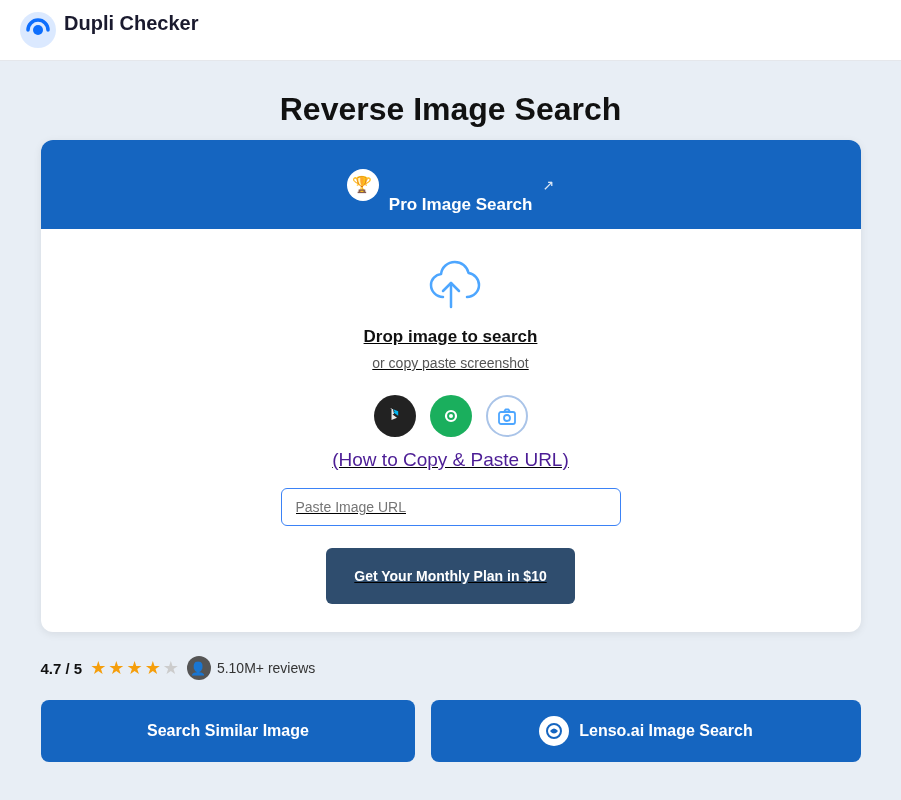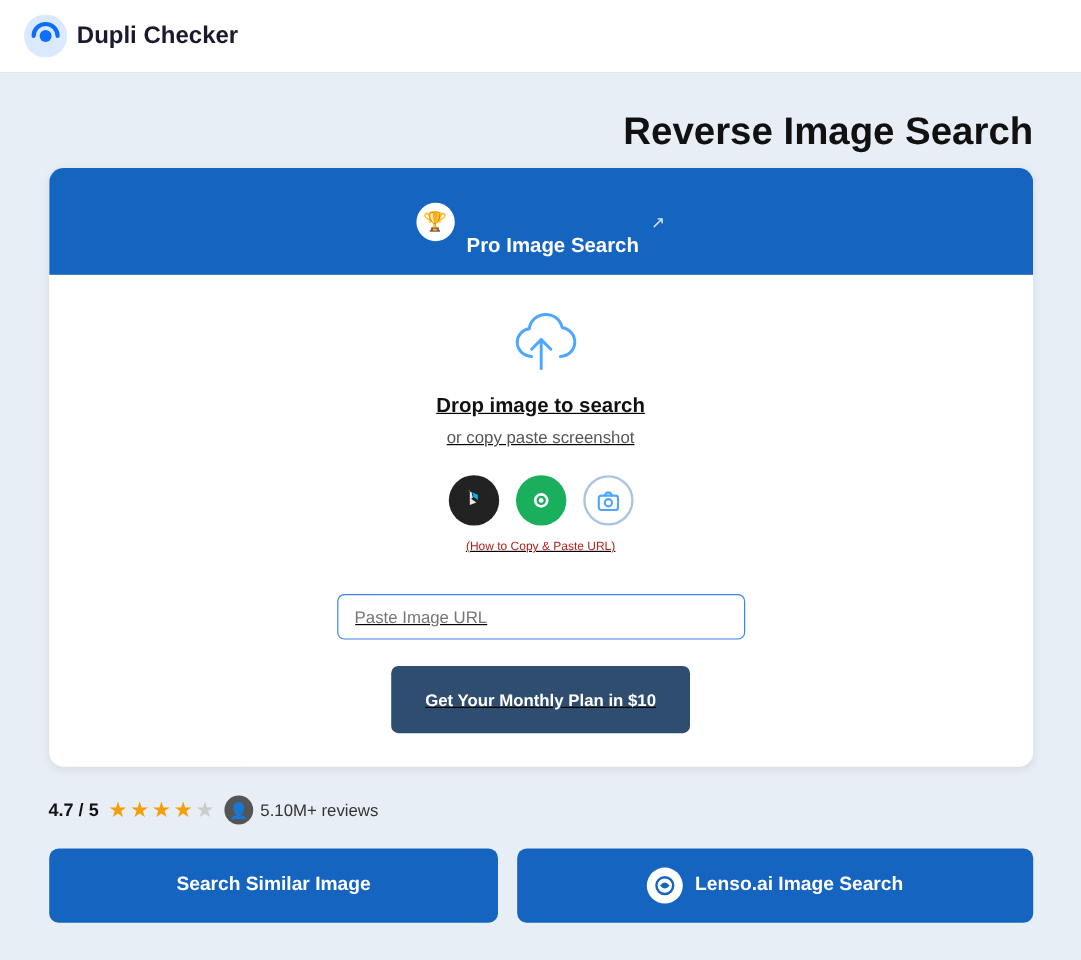--- a/index.html
+++ b/index.html
@@ -6,21 +6,21 @@
     body {
       font-family: 'Segoe UI', Arial, sans-serif;
       background: #fff;
       width: 901px;
       min-height: 800px;
     }
 
     
     .header {
       display: flex;
-      align-items: center;
+      align-items: flex-start;
       padding: 12px 20px;
       border-bottom: 1px solid #e5e7eb;
       background: #fff;
     }
     .logo-icon {
       width: 36px;
       height: 36px;
       margin-right: 8px;
     }
     .logo-text {
@@ -30,21 +30,21 @@
     }
 
     
     .main-content {
       background: #e8eef5;
       padding: 30px 40px 40px;
       min-height: 750px;
     }
 
     .page-title {
-      text-align: right;
+      text-align: center;
       font-size: 32px;
       font-weight: 800;
       color: #111;
       margin-bottom: 12px;
     }
     .page-subtitle {
       text-align: center;
       font-size: 15px;
       color: #444;
       margin-bottom: 28px;
@@ -144,25 +144,25 @@
       display: flex;
       align-items: center;
       justify-content: center;
       cursor: pointer;
     }
     .icon-circle.dark { background: #222; }
     .icon-circle.green { background: #1aaf5d; }
     .icon-circle.outline { background: #fff; border: 2px solid #aac4e8; }
 
     .copy-paste-link {
-      color: #b91c1c;
-      font-size: 10px;
+      color: #4c1d95;
+      font-size: 19px;
       cursor: pointer;
       text-decoration: none;
-      margin-bottom: 26px;
+      margin-bottom: 9px;
     }
 
     .url-input {
       width: 340px;
       border: 1px solid #3b82f6;
       border-radius: 6px;
       padding: 10px 14px;
       font-size: 14px;
       color: #999;
       outline: none;

